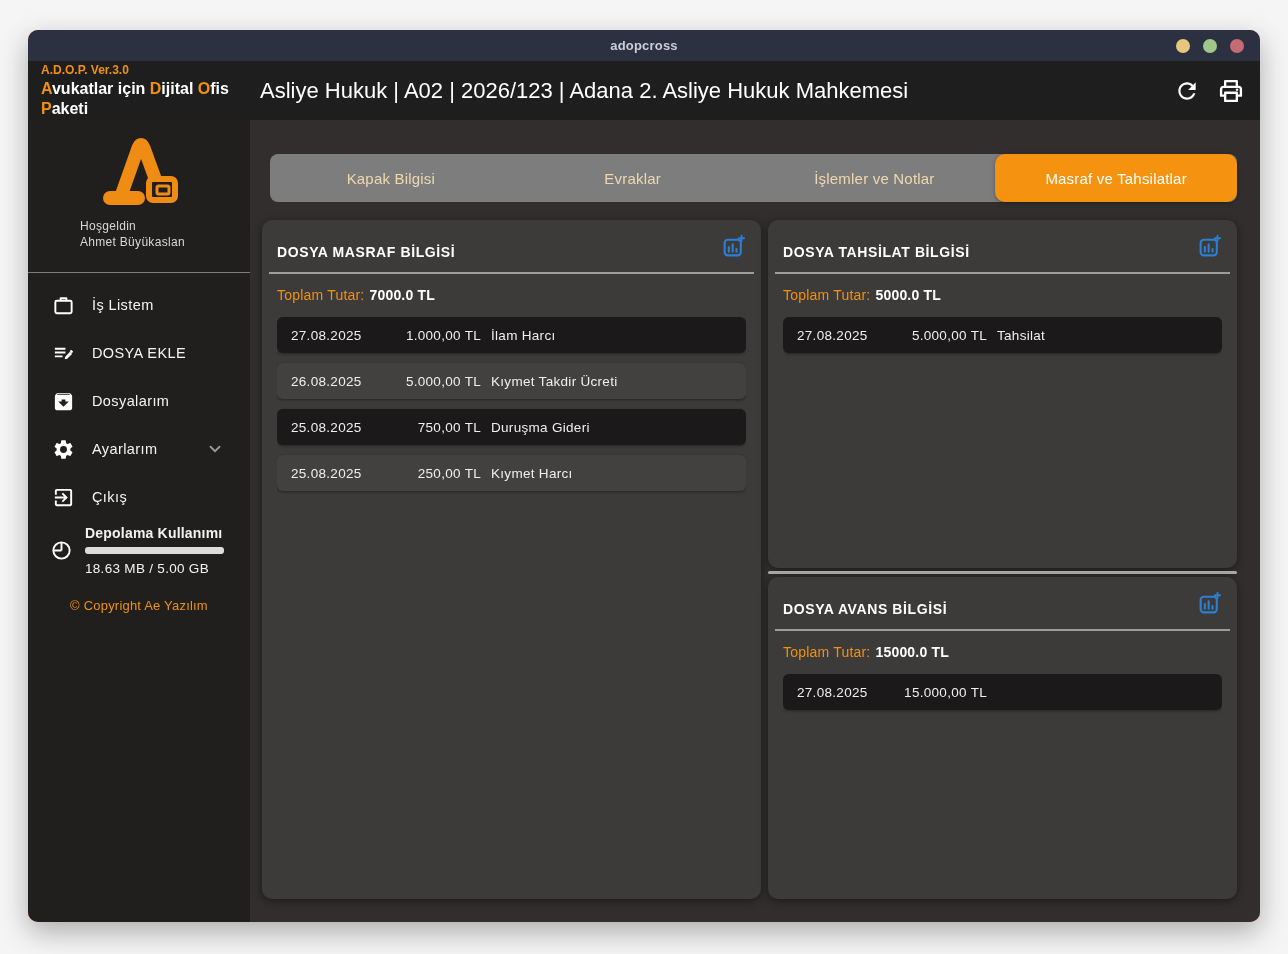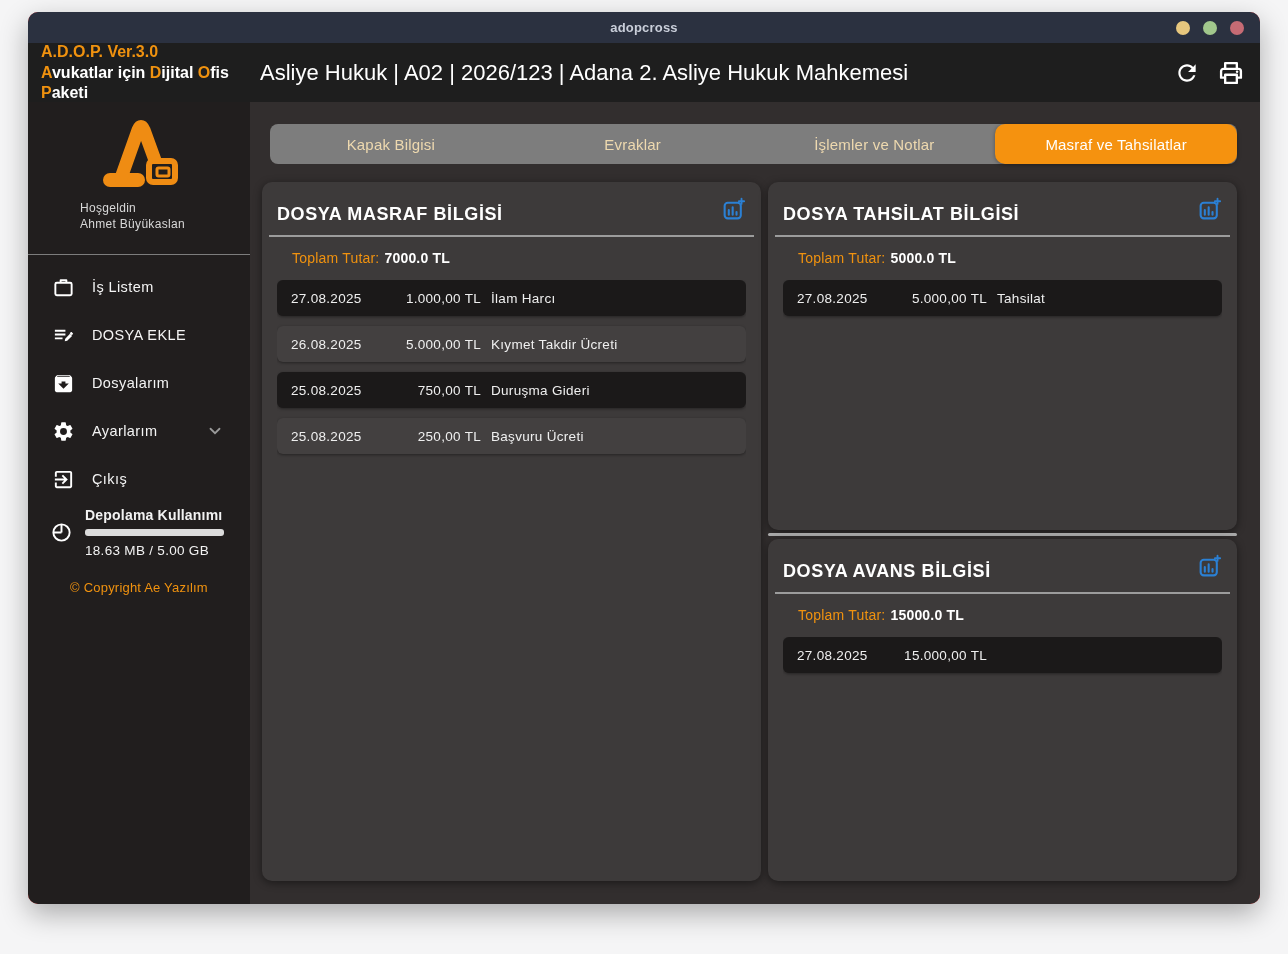--- a/index.html
+++ b/index.html
@@ -4,41 +4,41 @@
 <style>
   html,body{margin:0;padding:0;}
   body{
     width:1288px;height:954px;
     background:#f5f5f6;
     font-family:"Liberation Sans", sans-serif;
     overflow:hidden;
     -webkit-font-smoothing:antialiased;
   }
   .window{
-    position:absolute;left:28px;top:12px;width:1232px;height:892px;
+    position:absolute;left:28px;top:30px;width:1232px;height:892px;
     border-radius:10px;overflow:hidden;
     box-shadow:0 10px 28px rgba(0,0,0,.30);
     background:#ef4444;
   }
   
   .titlebar{
     height:31px;background:#2b3140;
     display:flex;align-items:center;justify-content:center;
     position:relative;
   }
   .tb-title{font-size:13px;font-weight:bold;color:#c9ced9;letter-spacing:.2px;}
   .traffic{position:absolute;right:16px;top:50%;transform:translateY(-50%);display:flex;gap:13px;}
   .dot{width:14px;height:14px;border-radius:50%;display:inline-block;cursor:pointer;}
   .dot.yellow{background:#e7c77e;}
   .dot.green{background:#a1c78c;}
   .dot.red{background:#c66b74;}
   
   .header{height:59px;background:#1e1e1e;display:flex;align-items:center;}
   .brand{width:222px;flex-shrink:0;padding-left:13px;box-sizing:border-box;line-height:1.25;}
-  .brand-l1{font-size:16px;font-weight:bold;color:#f0920f;}
+  .brand-l1{font-size:12px;font-weight:bold;color:#f0920f;}
   .brand-l2{font-size:16px;font-weight:bold;color:#ffffff;margin-top:1px;}
   .brand-l2 .init{color:#f0920f;}
   .case-title{flex:1;font-size:22px;color:#ffffff;margin-left:10px;white-space:nowrap;overflow:hidden;}
   .header-actions{display:flex;align-items:center;gap:17px;margin-right:15px;}
   .hdr-btn{background:transparent;border:none;padding:0;cursor:pointer;color:#fff;display:flex;align-items:center;}
   .hdr-btn svg{display:block;}
   
   .appbody{display:flex;height:802px;}
   .sidebar{width:222px;flex-shrink:0;background:#211e1e;box-sizing:border-box;display:flex;flex-direction:column;}
   .logo-wrap{margin:14px auto 0;width:90px;height:76px;}
@@ -51,35 +51,35 @@
   .chevron{margin-left:auto;margin-right:26px;color:#9a9a9a;display:flex;}
   .storage{display:flex;align-items:center;gap:12px;padding-left:22px;margin-top:4px;}
   .storage-icon{width:23px;height:23px;color:#fff;flex-shrink:0;}
   .storage-body{flex:1;margin-right:26px;}
   .storage-label{font-size:14px;font-weight:bold;color:#f2f2f2;letter-spacing:.2px;}
   .storage-bar{height:7px;background:#dcdcdc;border-radius:3px;margin:6px 0 7px;}
   .storage-usage{font-size:13.5px;color:#f2f2f2;letter-spacing:.3px;}
   .copyright{margin-top:22px;text-align:center;font-size:13px;color:#f0920f;letter-spacing:.2px;}
   
   .main{flex:1;background:#322e2e;box-sizing:border-box;padding:22px 23px 23px 12px;display:flex;flex-direction:column;min-width:0;}
-  .tabbar{height:40px;background:#7d7d7d;border-radius:8px;display:flex;margin:0 0 18px 8px;flex-shrink:0;}
+  .tabbar{height:48px;background:#7d7d7d;border-radius:8px;display:flex;margin:12px 0 18px 8px;flex-shrink:0;}
   .tab{flex:1;display:flex;align-items:center;justify-content:center;font-size:15px;color:#eed9af;cursor:pointer;letter-spacing:.2px;}
   .tab.active{background:#f5920f;color:#ffffff;border-radius:10px;font-weight:400;box-shadow:0 1px 4px rgba(0,0,0,.35);}
   .panels{flex:1;display:flex;gap:7px;min-height:0;}
   .panel{background:#3d3a3a;border-radius:10px;padding:12px 15px;box-sizing:border-box;box-shadow:0 2px 8px rgba(0,0,0,.45);display:flex;flex-direction:column;min-height:0;}
   .panel-left{flex:1;}
   .right-col{flex:1;display:flex;flex-direction:column;min-height:0;}
   .panel-tahsilat{height:348px;flex-shrink:0;}
   .splitter{height:3px;background:#a9a9a9;border-radius:2px;margin:3px 0;cursor:row-resize;flex-shrink:0;}
   .panel-avans{flex:1;}
   .panel-head{display:flex;align-items:center;justify-content:space-between;margin:2px 0 8px;}
-  .panel-title{font-size:18px;font-weight:bold;color:#ffffff;letter-spacing:.6px;margin-top:8px;}
+  .panel-title{font-size:14px;font-weight:bold;color:#ffffff;letter-spacing:.6px;margin-top:8px;}
   .chart-btn{background:transparent;border:none;padding:0;cursor:pointer;color:#2b80d4;display:flex;}
   .panel-divider{border:none;border-top:2px solid #9c9c9c;margin:2px -8px 13px;}
-  .total-line{font-size:14px;margin:0 0 14px 15px;letter-spacing:.2px;}
+  .total-line{font-size:14px;margin:0 0 14px 0;letter-spacing:.2px;}
   .total-label{color:#f0920f;}
   .total-value{color:#ffffff;font-weight:bold;margin-left:5px;}
   .rows{flex:1;overflow:hidden;}
   .row{
     height:36px;margin-bottom:10px;border-radius:6px;
     display:grid;grid-template-columns:95px 95px auto;align-items:center;
     padding:0 14px;font-size:13.5px;color:#efefef;letter-spacing:.3px;
     box-shadow:0 1px 3px rgba(0,0,0,.4);cursor:pointer;
   }
   .row-dark{background:#1b1919;}
@@ -262,21 +262,21 @@
               <span class="r-desc">Kıymet Takdir Ücreti</span>
             </div>
             <div class="row row-dark">
               <span class="r-date">25.08.2025</span>
               <span class="r-amount">750,00 TL</span>
               <span class="r-desc">Duruşma Gideri</span>
             </div>
             <div class="row row-light">
               <span class="r-date">25.08.2025</span>
               <span class="r-amount">250,00 TL</span>
-              <span class="r-desc">Başvuru Ücreti</span>
+              <span class="r-desc">Kıymet Harcı</span>
             </div>
           </div>
         </section>
 
         <div class="right-col">
 
           <section class="panel panel-tahsilat">
             <div class="panel-head">
               <span class="panel-title">DOSYA TAHSİLAT BİLGİSİ</span>
               <button class="chart-btn">

